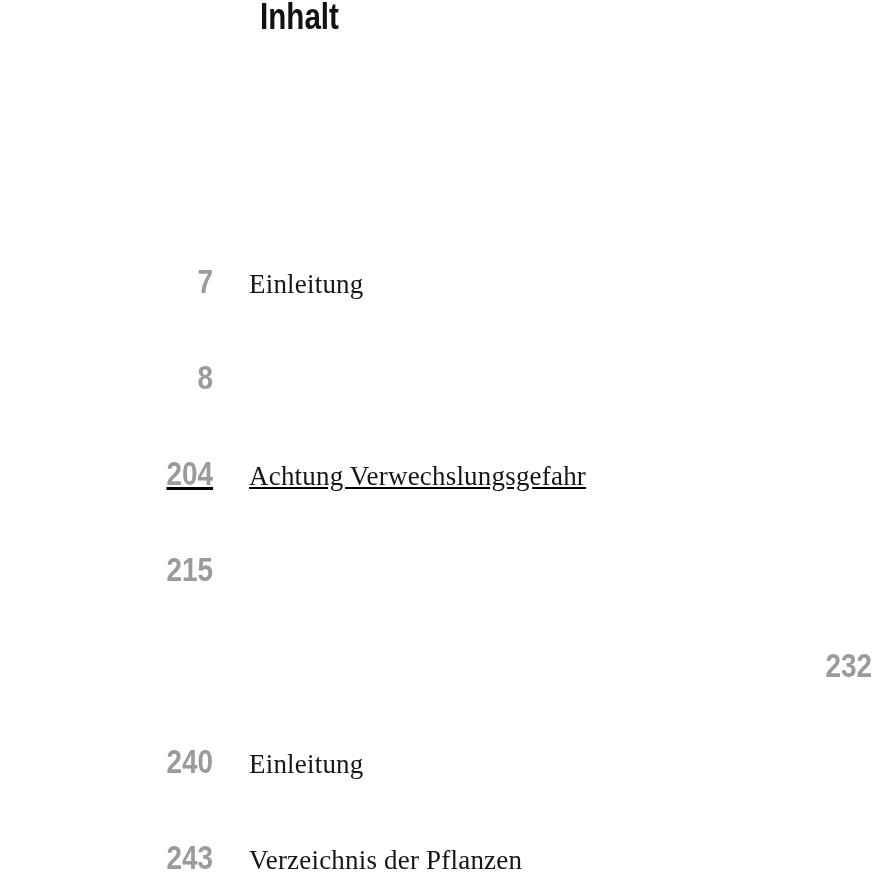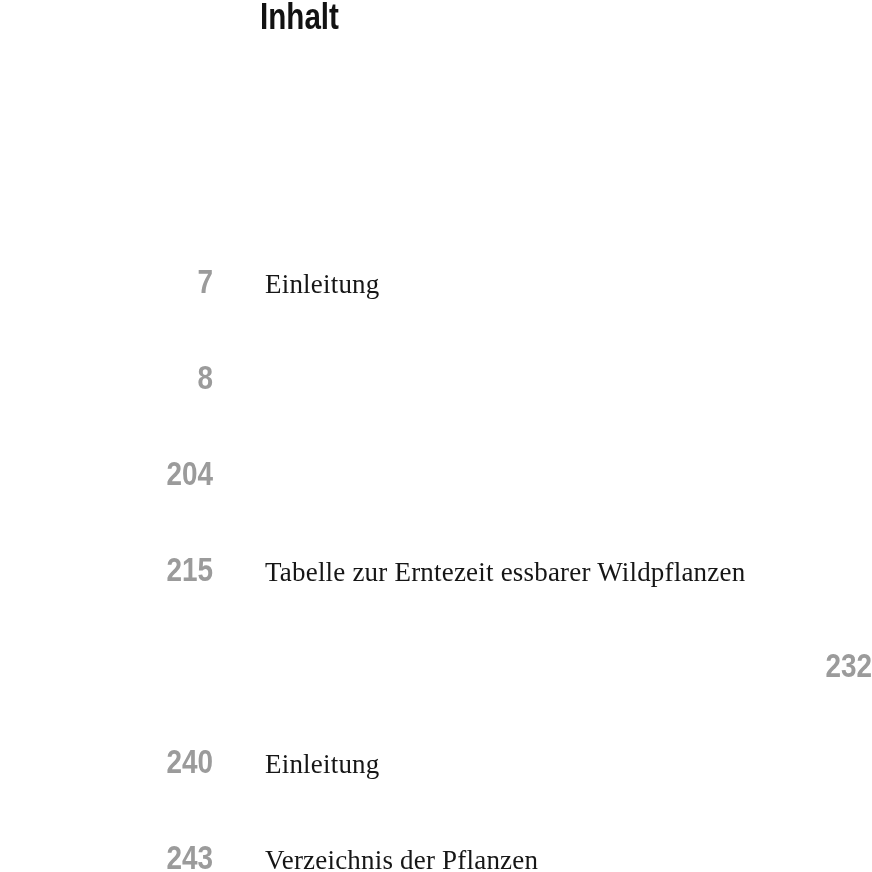--- a/index.html
+++ b/index.html
@@ -51,21 +51,21 @@
     text-align: right;
     font-family: "Liberation Sans", sans-serif;
     font-weight: 700;
     font-size: 34px;
     line-height: 1;
     color: var(--num-color);
     transform: scaleX(0.82);
     transform-origin: right center;
   }
   .label {
-    margin-left: 52px;
+    margin-left: 36px;
     font-family: "Liberation Serif", serif;
     font-weight: 400;
     font-size: 27px;
     line-height: 1;
     color: var(--text-color);
     letter-spacing: 0.2px;
   }
 </style>
 </head>
 <body>
@@ -77,27 +77,27 @@
 
       <div class="row" style="top: 264px;">
         <span class="num">7</span>
         <span class="label">Einleitung</span>
       </div>
 
       <div class="row" style="top: 360px;">
         <span class="num">8</span>
       </div>
 
-      <div class="row" style="top: 456px;">
+      <div class="row" style="top: 456px; text-decoration: underline;">
         <span class="num">204</span>
+        <span class="label">Achtung Verwechslungsgefahr</span>
       </div>
 
       <div class="row" style="top: 552px;">
         <span class="num">215</span>
-        <span class="label">Tabelle zur Erntezeit essbarer Wildpflanzen</span>
       </div>
 
       <div class="row" style="top: 648px; justify-content: flex-end;">
         <span class="num">232</span>
       </div>
 
       <div class="row" style="top: 744px;">
         <span class="num">240</span>
         <span class="label">Einleitung</span>
       </div>

